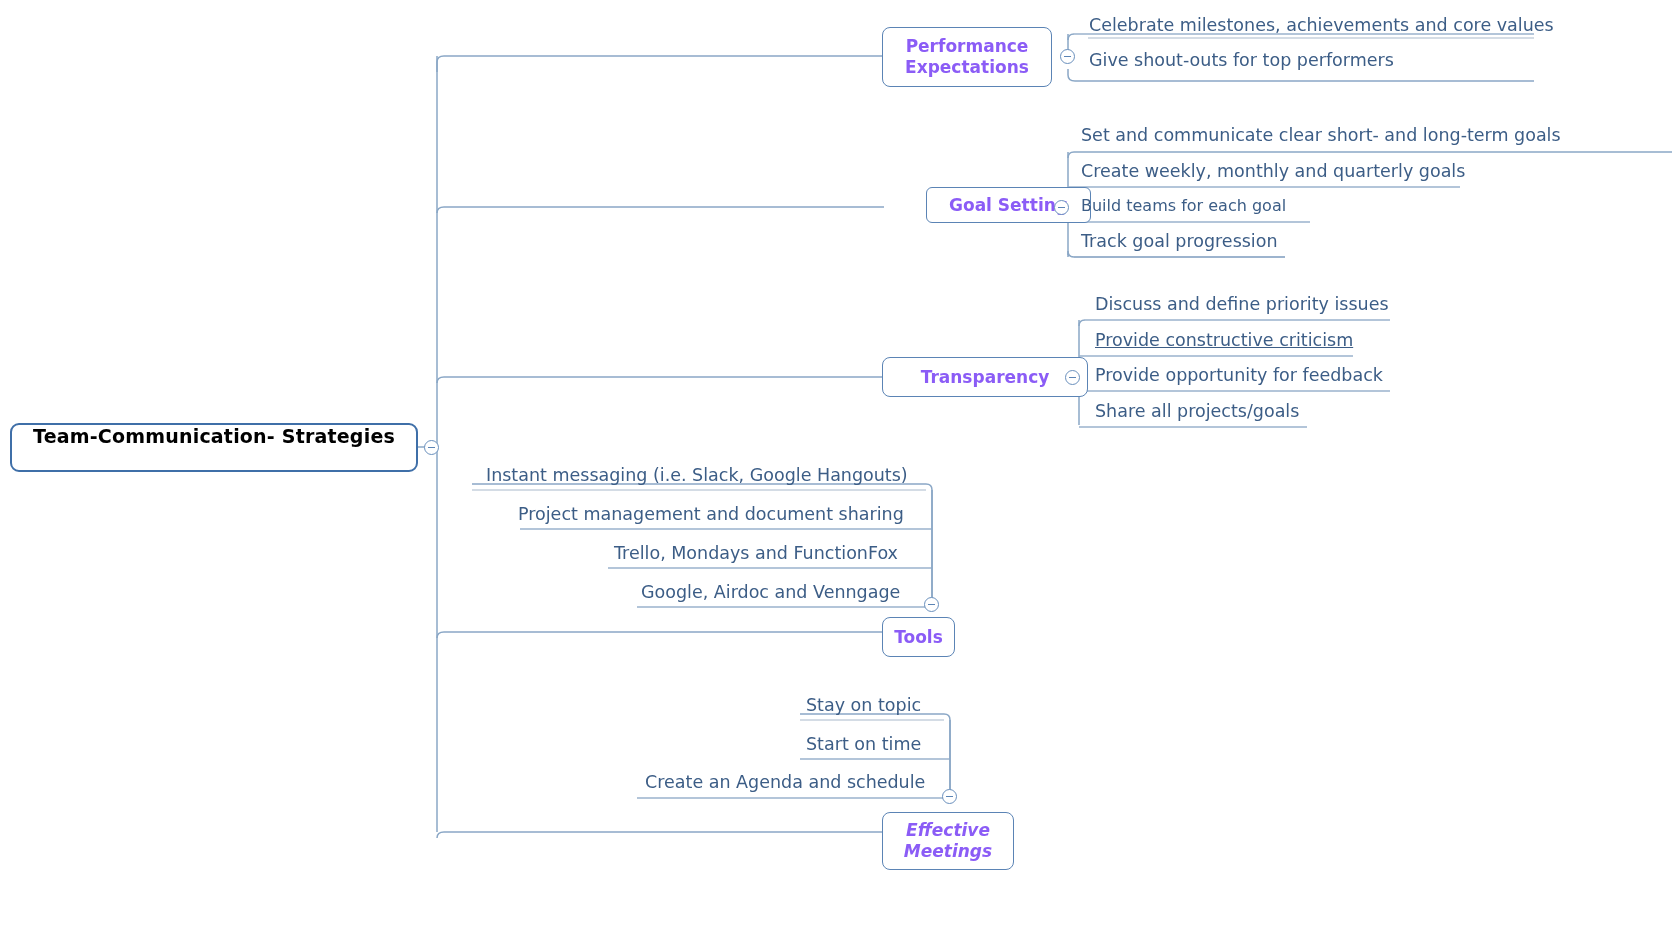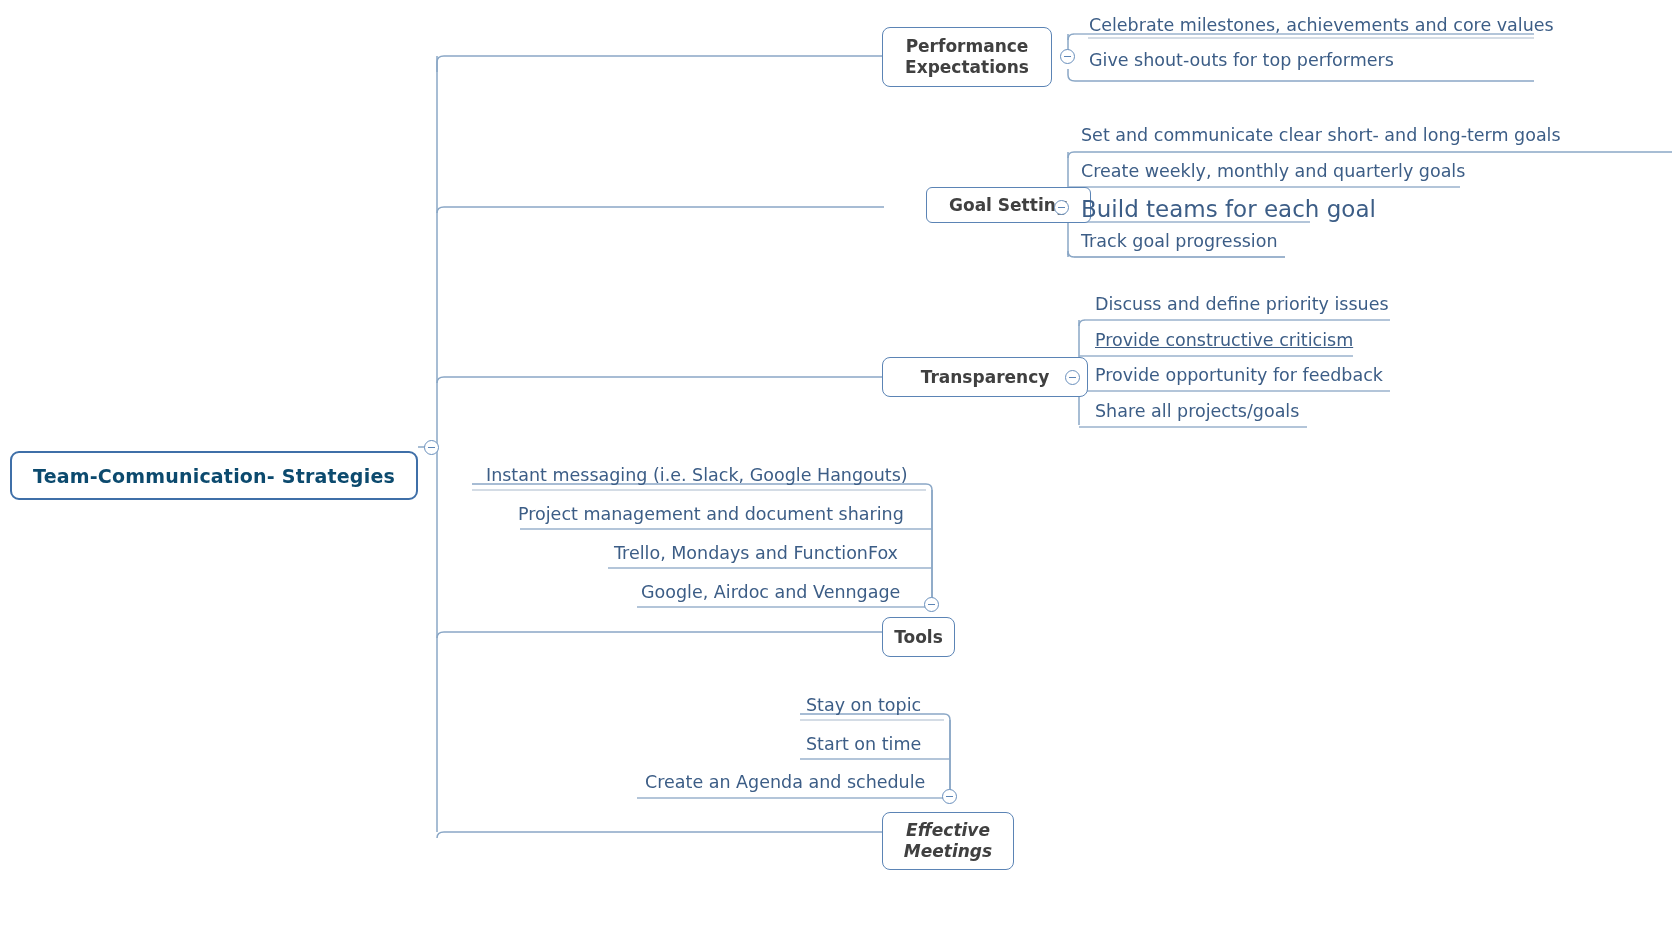--- a/index.html
+++ b/index.html
@@ -23,39 +23,38 @@
     pointer-events: none;
   }
   
   .root-node {
     position: absolute;
     box-sizing: border-box;
     border: 2.5px solid #3f6fa8;
     border-radius: 9px;
     background: #ffffff;
     display: flex;
-    align-items: center;
+    align-items: flex-start;
     justify-content: center;
-    color: #0c4a6e;
+    color: #000000;
     font-weight: bold;
     letter-spacing: 0.2px;
-    margin-top: 28px;
   }
   
   .branch-node {
     position: absolute;
     box-sizing: border-box;
     border: 1.6px solid #5b84b5;
     border-radius: 8px;
     background: #ffffff;
     display: flex;
     align-items: center;
     justify-content: center;
     text-align: center;
-    color: #404040;
+    color: #8b5cf6;
     font-weight: bold;
     line-height: 1.22;
   }
   
   .leaf {
     position: absolute;
     color: #3c5d86;
     white-space: nowrap;
     line-height: 1;
   }
@@ -167,21 +166,21 @@
   <div class="leaf right" style="left:1089px; top:17px; font-size:17.5px;">Celebrate milestones, achievements and core values</div>
   <div class="leaf right" style="left:1089px; top:52px; font-size:17.5px;">Give shout-outs for top performers</div>
 
   <div class="branch-node" style="left:926px; top:187px; width:165px; height:36px; font-size:17px;border-radius:6px;">
     <span>Goal Setting</span>
   </div>
   <div class="toggle" style="left:1054px; top:200px;"></div>
 
   <div class="leaf right" style="left:1081px; top:127px; font-size:17.5px;">Set and communicate clear short- and long-term goals</div>
   <div class="leaf right" style="left:1081px; top:163px; font-size:17.5px;">Create weekly, monthly and quarterly goals</div>
-  <div class="leaf right" style="left:1081px; top:198px; font-size:23px;">Build teams for each goal</div>
+  <div class="leaf right" style="left:1081px; top:198px; font-size:16px;">Build teams for each goal</div>
   <div class="leaf right" style="left:1081px; top:233px; font-size:17.5px;">Track goal progression</div>
 
   <div class="branch-node" style="left:882px; top:357px; width:206px; height:40px; font-size:17px;">
     <span>Transparency</span>
   </div>
   <div class="toggle" style="left:1065px; top:370px;"></div>
 
   <div class="leaf right" style="left:1095px; top:296px; font-size:17.5px;">Discuss and define priority issues</div>
   <div class="leaf right" style="left:1095px; top:332px; font-size:17.5px;text-decoration:underline;">Provide constructive criticism</div>
   <div class="leaf right" style="left:1095px; top:367px; font-size:17.5px;">Provide opportunity for feedback</div>

